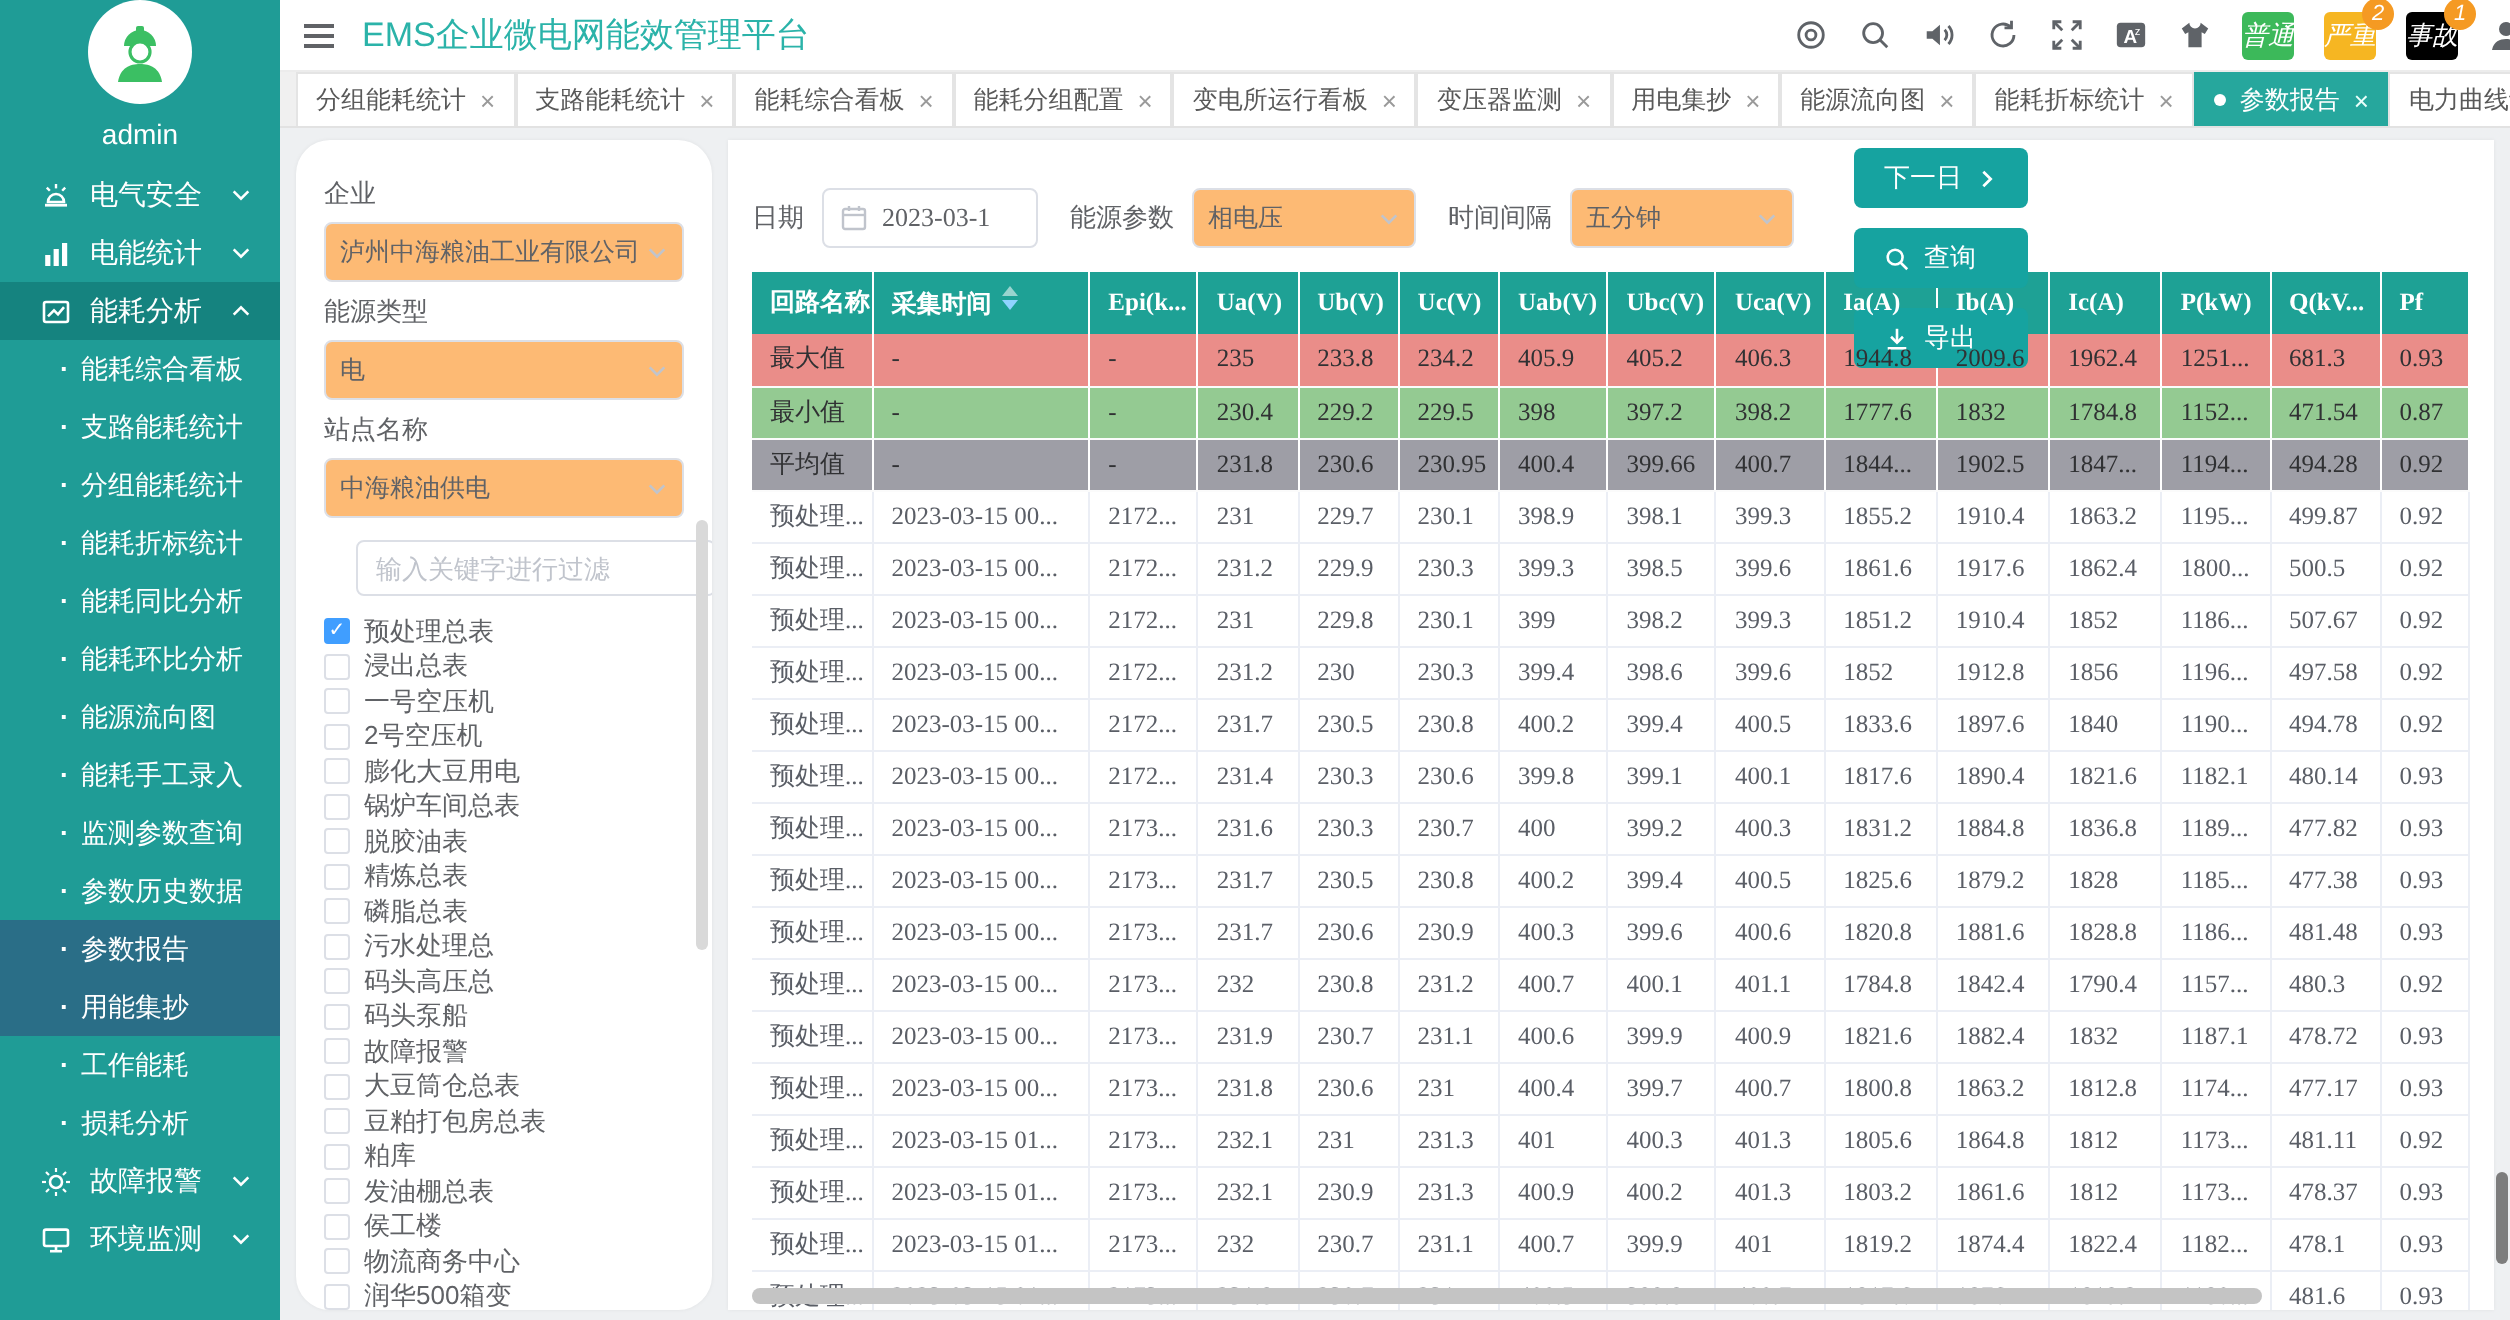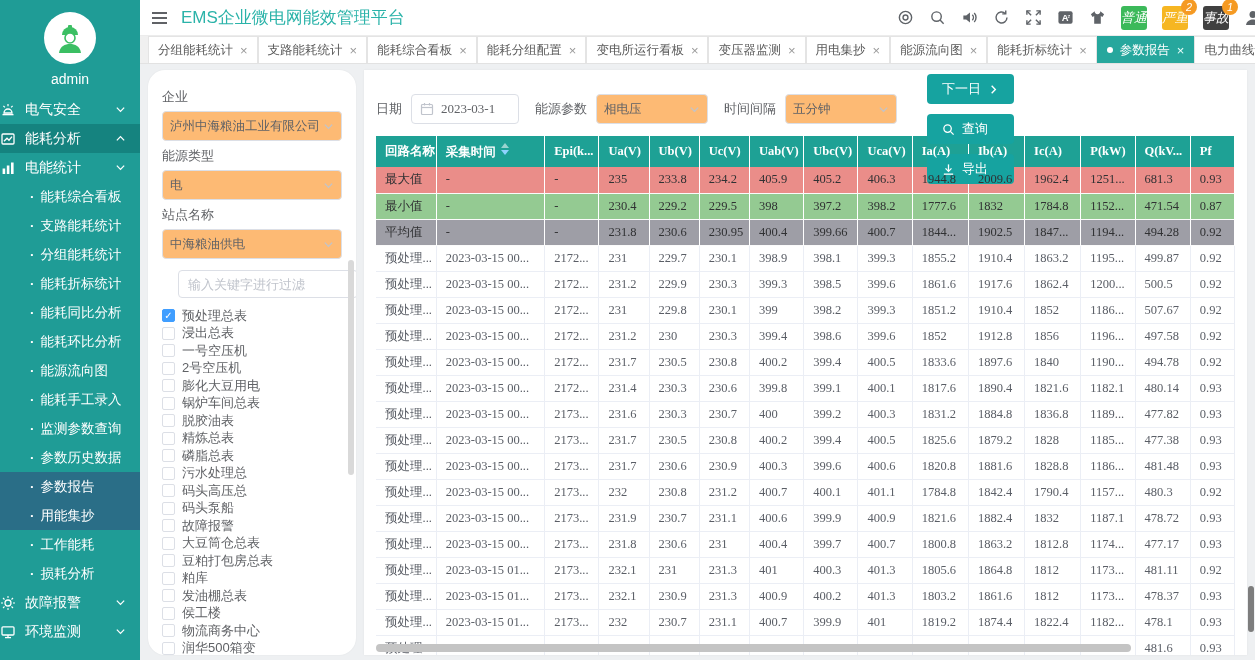--- a/index.html
+++ b/index.html
@@ -2,25 +2,25 @@
 <html><head>
 <meta charset="utf-8">
 <style>
   * { margin:0; padding:0; box-sizing:border-box; }
   html,body { width:1255px; height:660px; overflow:hidden; }
   body { font-family:"Liberation Sans","DejaVu Sans",sans-serif; background:#eef0f2; display:flex; font-size:13px; color:#5a5e66; }
   svg { display:block; }
 
   
   .sidebar { width:140px; height:660px; background:#1f9c96; flex-shrink:0; overflow:hidden; }
-  .avatar-wrap { padding-top:12px; text-align:center; }
+  .avatar-wrap { text-align:center; }
   .avatar { width:52px; height:52px; border-radius:50%; background:#fff; margin:0 auto; display:flex; align-items:center; justify-content:center; }
   .username { color:#fff; font-size:14px; text-align:center; margin:7px 0 8px; }
   .menu-item { display:flex; align-items:center; color:#fff; cursor:pointer; height:29px; }
-  .menu-item.top { font-size:14px;font-family:Liberation Mono, monospace; }
+  .menu-item.top { padding-left:20px; font-size:14px;font-family:Liberation Mono, monospace; }
   .menu-item.top .mi-icon { width:16px; height:16px; margin-right:9px; }
   .menu-item.top .chev { margin-left:auto; margin-right:14px; width:11px; height:11px; }
   .menu-item.top.expanded { background:#15837f; }
   .menu-item.sub { padding-left:30px; font-size:13.5px; }
   .menu-item.sub::before { content:"·"; margin-right:6px; font-weight:bold; }
   .menu-item.sub.active { background:#2a6e87; }
 
   
   .main-col { flex:1; display:flex; flex-direction:column; min-width:0; }
 
@@ -106,46 +106,46 @@
             <line x1="12.6" y1="3.8" x2="11.1" y2="5.4" stroke="#fff" stroke-width="1.2"></line>
           </svg>
         </span>
         <span>电气安全</span>
         <span class="chev">
           <svg width="11" height="11" viewBox="0 0 12 12">
             <polyline points="2,4 6,8 10,4" fill="none" stroke="#fff" stroke-width="1.4"></polyline>
           </svg>
         </span>
       </div>
-      <div class="menu-item top expanded">
-        <span class="mi-icon">
-          <svg width="16" height="16" viewBox="0 0 16 16">
-            <rect x="2" y="3" width="12" height="10" rx="1" fill="none" stroke="#fff" stroke-width="1.3"></rect>
-            <polyline points="4,10.2 7,7.2 9,9.2 12,5.6" fill="none" stroke="#fff" stroke-width="1.3"></polyline>
-          </svg>
-        </span>
-        <span>能耗分析</span>
-        <span class="chev">
-          <svg width="11" height="11" viewBox="0 0 12 12">
-            <polyline points="2,8 6,4 10,8" fill="none" stroke="#fff" stroke-width="1.4"></polyline>
-          </svg>
-        </span>
-      </div>
       <div class="menu-item top">
         <span class="mi-icon">
           <svg width="16" height="16" viewBox="0 0 16 16">
             <rect x="2.6" y="8.5" width="2.6" height="5.5" fill="#fff"></rect>
             <rect x="6.8" y="5.5" width="2.6" height="8.5" fill="#fff"></rect>
             <rect x="11" y="2.5" width="2.6" height="11.5" fill="#fff"></rect>
           </svg>
         </span>
         <span>电能统计</span>
         <span class="chev">
           <svg width="11" height="11" viewBox="0 0 12 12">
             <polyline points="2,4 6,8 10,4" fill="none" stroke="#fff" stroke-width="1.4"></polyline>
+          </svg>
+        </span>
+      </div>
+      <div class="menu-item top expanded">
+        <span class="mi-icon">
+          <svg width="16" height="16" viewBox="0 0 16 16">
+            <rect x="2" y="3" width="12" height="10" rx="1" fill="none" stroke="#fff" stroke-width="1.3"></rect>
+            <polyline points="4,10.2 7,7.2 9,9.2 12,5.6" fill="none" stroke="#fff" stroke-width="1.3"></polyline>
+          </svg>
+        </span>
+        <span>能耗分析</span>
+        <span class="chev">
+          <svg width="11" height="11" viewBox="0 0 12 12">
+            <polyline points="2,8 6,4 10,8" fill="none" stroke="#fff" stroke-width="1.4"></polyline>
           </svg>
         </span>
       </div>
       <div class="menu-item sub">
         <span>能耗综合看板</span>
       </div>
       <div class="menu-item sub">
         <span>支路能耗统计</span>
       </div>
       <div class="menu-item sub">
@@ -278,21 +278,21 @@
             <text x="11" y="9" font-size="6" fill="#fff" font-family="Liberation Sans,sans-serif">z</text>
           </svg>
         </span>
         <span class="tb-icon">
           <svg width="17" height="17" viewBox="0 0 18 18">
             <path d="M6 2.5 2 5.5l1.8 3L5.5 7.5V15.5h7V7.5l1.7 1 1.8-3-4-3a3 3 0 0 1-6 0z" fill="#5f6368"></path>
           </svg>
         </span>
         <span class="alarm-badge" style="background: rgb(60, 185, 90);"><span>普通</span></span>
         <span class="alarm-badge" style="background: rgb(246, 182, 34);"><span>严重</span><span class="badge-count">2</span></span>
-        <span class="alarm-badge" style="background: #404040;"><span>事故</span><span class="badge-count">1</span></span>
+        <span class="alarm-badge" style="background: #000000;"><span>事故</span><span class="badge-count">1</span></span>
         <span class="person-partial">
           <svg width="18" height="18" viewBox="0 0 18 18">
             <circle cx="9" cy="5.5" r="3.5" fill="#5f6368"></circle>
             <path d="M2 16c.8-4.2 4-5.5 7-5.5s6.2 1.3 7 5.5z" fill="#5f6368"></path>
           </svg>
         </span>
       </div>
   </header>
 
   <div class="tabbar" id="tabbar">
@@ -637,21 +637,21 @@
               <td>2172...</td>
               <td>231.2</td>
               <td>229.9</td>
               <td>230.3</td>
               <td>399.3</td>
               <td>398.5</td>
               <td>399.6</td>
               <td>1861.6</td>
               <td>1917.6</td>
               <td>1862.4</td>
-              <td>1200...</td>
+              <td>1800...</td>
               <td>500.5</td>
               <td>0.92</td>
             </tr>
             <tr>
               <td>预处理...</td>
               <td>2023-03-15 00...</td>
               <td>2172...</td>
               <td>231</td>
               <td>229.8</td>
               <td>230.1</td>

